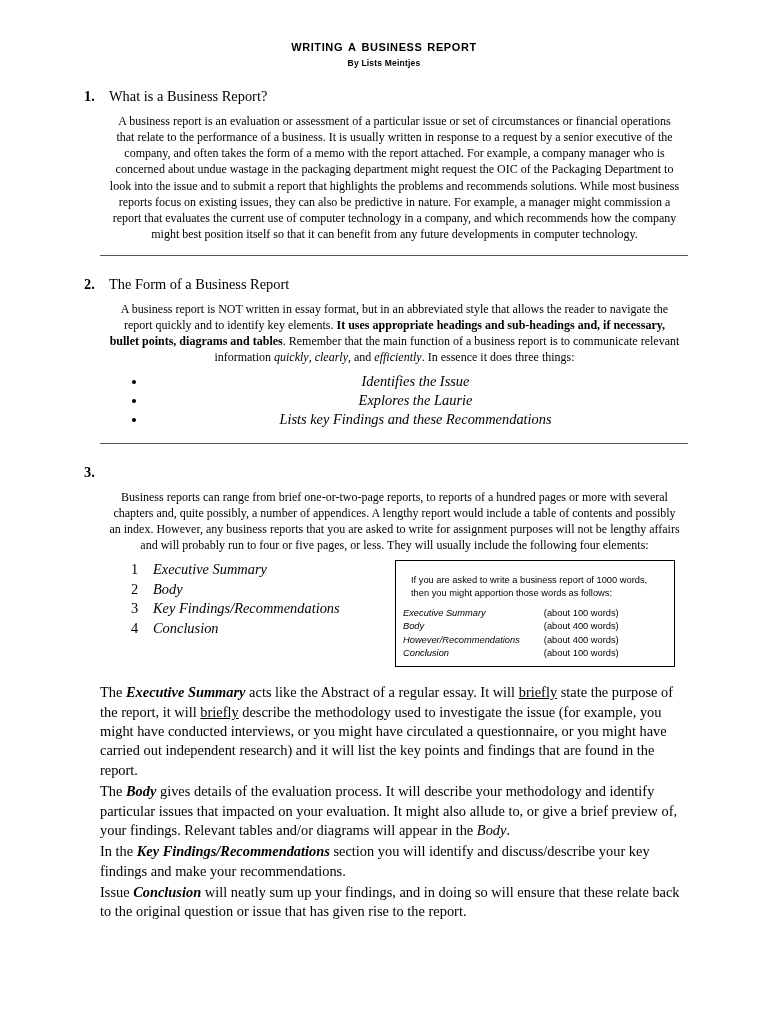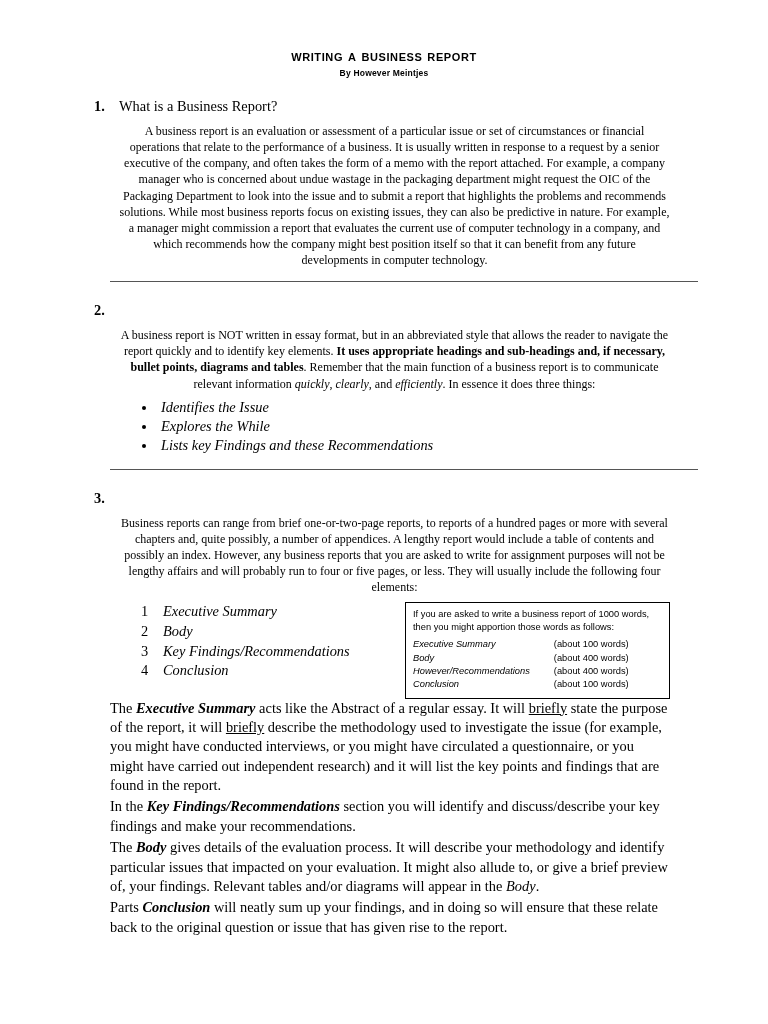--- a/index.html
+++ b/index.html
@@ -12,21 +12,21 @@
     height: 1024px;
     font-family: "Liberation Serif", "DejaVu Serif", serif;
     color: #000000;
     position: relative;
     overflow: hidden;
   }
   .page {
     position: relative;
     width: 768px;
     height: 756px;
-    padding: 18px;
+    padding: 8px;
     box-sizing: border-box;
   }
 
   
   .title-block {
     text-align: center;
     padding-top: 29px;
   }
   .doc-title {
     font-family: "Liberation Sans", "DejaVu Sans", sans-serif;
@@ -83,20 +83,21 @@
     border-top: 1.3px solid #555555;
     margin: 13px 0 0 16px;
     width: 588px;
   }
 
   
   ul.bullets {
     margin: 6px 0 0 0;
     padding-left: 38px;
     list-style: disc;
+    text-align: center;
   }
   ul.bullets li {
     font-style: italic;
     font-size: 14.4px;
     line-height: 1.345;
     padding-left: 4px;
   }
 
   
   .parts-row {
@@ -124,85 +125,86 @@
   .callout {
     border: 1.2px solid #000000;
     padding: 5px 7px 6px 7px;
     font-family: "Liberation Sans", "DejaVu Sans", sans-serif;
     font-size: 9.3px;
     line-height: 1.33;
     width: 280px;
     box-sizing: border-box;
     margin-left: 4px;
   }
-  .callout-intro { margin: 0; }
+  .callout-intro { margin: 8px; }
   .callout-table {
     margin-top: 5px;
     padding-left: 22px;
     border-collapse: collapse;
   }
   .callout-table td {
     font-size: 9.3px;
     padding: 0 0 1px 0;
     white-space: nowrap;
   }
   .callout-table td.label {
     font-style: italic;
     padding-right: 24px;
   }
 
   
   .defs {
-    margin-top: 0;
+    margin-top: 16px;
     padding-left: 16px;
   }
   .defs p {
     margin: 0 0 2px 0;
     font-size: 14.4px;
     line-height: 1.345;
   }
 
   b { font-weight: bold; }
   i { }
   .bi { font-weight: bold; font-style: italic; }
   u { text-decoration: underline; }
 </style>
 </head>
 <body>
 
 <div class="page">
 
   <div class="title-block">
     <div class="doc-title">Writing a Business Report</div>
-    <div class="doc-byline">By However Meintjes</div>
+    <div class="doc-byline">By Lists Meintjes</div>
   </div>
 
   <div class="content">
 
     <div class="section">
       <div class="sec-head">
         <span class="sec-num">1.</span>
         <span class="sec-title">What is a Business Report?</span>
       </div>
       <div class="body-block">
         <p class="para">A business report is an evaluation or assessment of a particular issue or set of circumstances or financial operations that relate to the performance of a business. It is usually written in response to a request by a senior executive of the company, and often takes the form of a memo with the report attached. For example, a company manager who is concerned about undue wastage in the packaging department might request the OIC of the Packaging Department to look into the issue and to submit a report that highlights the problems and recommends solutions. While most business reports focus on existing issues, they can also be predictive in nature. For example, a manager might commission a report that evaluates the current use of computer technology in a company, and which recommends how the company might best position itself so that it can benefit from any future developments in computer technology.</p>
       </div>
     </div>
 
     <hr class="rule">
 
     <div class="section">
       <div class="sec-head">
         <span class="sec-num">2.</span>
+        <span class="sec-title">The Form of a Business Report</span>
       </div>
       <div class="body-block">
         <p class="para"><span>A business report is NOT written in essay format, but in an abbreviated style that allows the reader to navigate the report quickly and to identify key elements. </span><b>It uses appropriate headings and sub-headings and, if necessary, bullet points, diagrams and tables</b><span>. Remember that the main function of a business report is to communicate relevant information </span><i>quickly</i><span>, </span><i>clearly</i><span>, and </span><i>efficiently</i><span>. In essence it does three things:</span></p>
         <ul class="bullets">
           <li>Identifies the Issue</li>
-          <li>Explores the While</li>
+          <li>Explores the Laurie</li>
           <li>Lists key Findings and these Recommendations</li>
         </ul>
       </div>
     </div>
 
     <hr class="rule">
 
     <div class="section">
       <div class="sec-head">
         <span class="sec-num">3.</span>
@@ -253,21 +255,21 @@
             </tbody>
               </table>
           </div>
         </div>
       </div>
     </div>
 
     <div class="defs">
       <p><span>The </span><span class="bi">Executive Summary</span><span> acts like the Abstract of a regular essay. It will </span><u>briefly</u><span> state the purpose of the report, it will </span><u>briefly</u><span> describe the methodology used to investigate the issue (for example, you might have conducted interviews, or you might have circulated a questionnaire, or you might have carried out independent research) and it will list the key points and findings that are found in the report.</span></p>
 
+      <p><span>The </span><span class="bi">Body</span><span> gives details of the evaluation process. It will describe your methodology and identify particular issues that impacted on your evaluation. It might also allude to, or give a brief preview of, your findings. Relevant tables and/or diagrams will appear in the </span><i>Body</i><span>.</span></p>
+
       <p><span>In the </span><span class="bi">Key Findings/Recommendations</span><span> section you will identify and discuss/describe your key findings and make your recommendations.</span></p>
 
-      <p><span>The </span><span class="bi">Body</span><span> gives details of the evaluation process. It will describe your methodology and identify particular issues that impacted on your evaluation. It might also allude to, or give a brief preview of, your findings. Relevant tables and/or diagrams will appear in the </span><i>Body</i><span>.</span></p>
-
-      <p><span>Parts </span><span class="bi">Conclusion</span><span> will neatly sum up your findings, and in doing so will ensure that these relate back to the original question or issue that has given rise to the report.</span></p>
+      <p><span>Issue </span><span class="bi">Conclusion</span><span> will neatly sum up your findings, and in doing so will ensure that these relate back to the original question or issue that has given rise to the report.</span></p>
     </div>
 
   </div>
 </div>
 
 </body></html>

